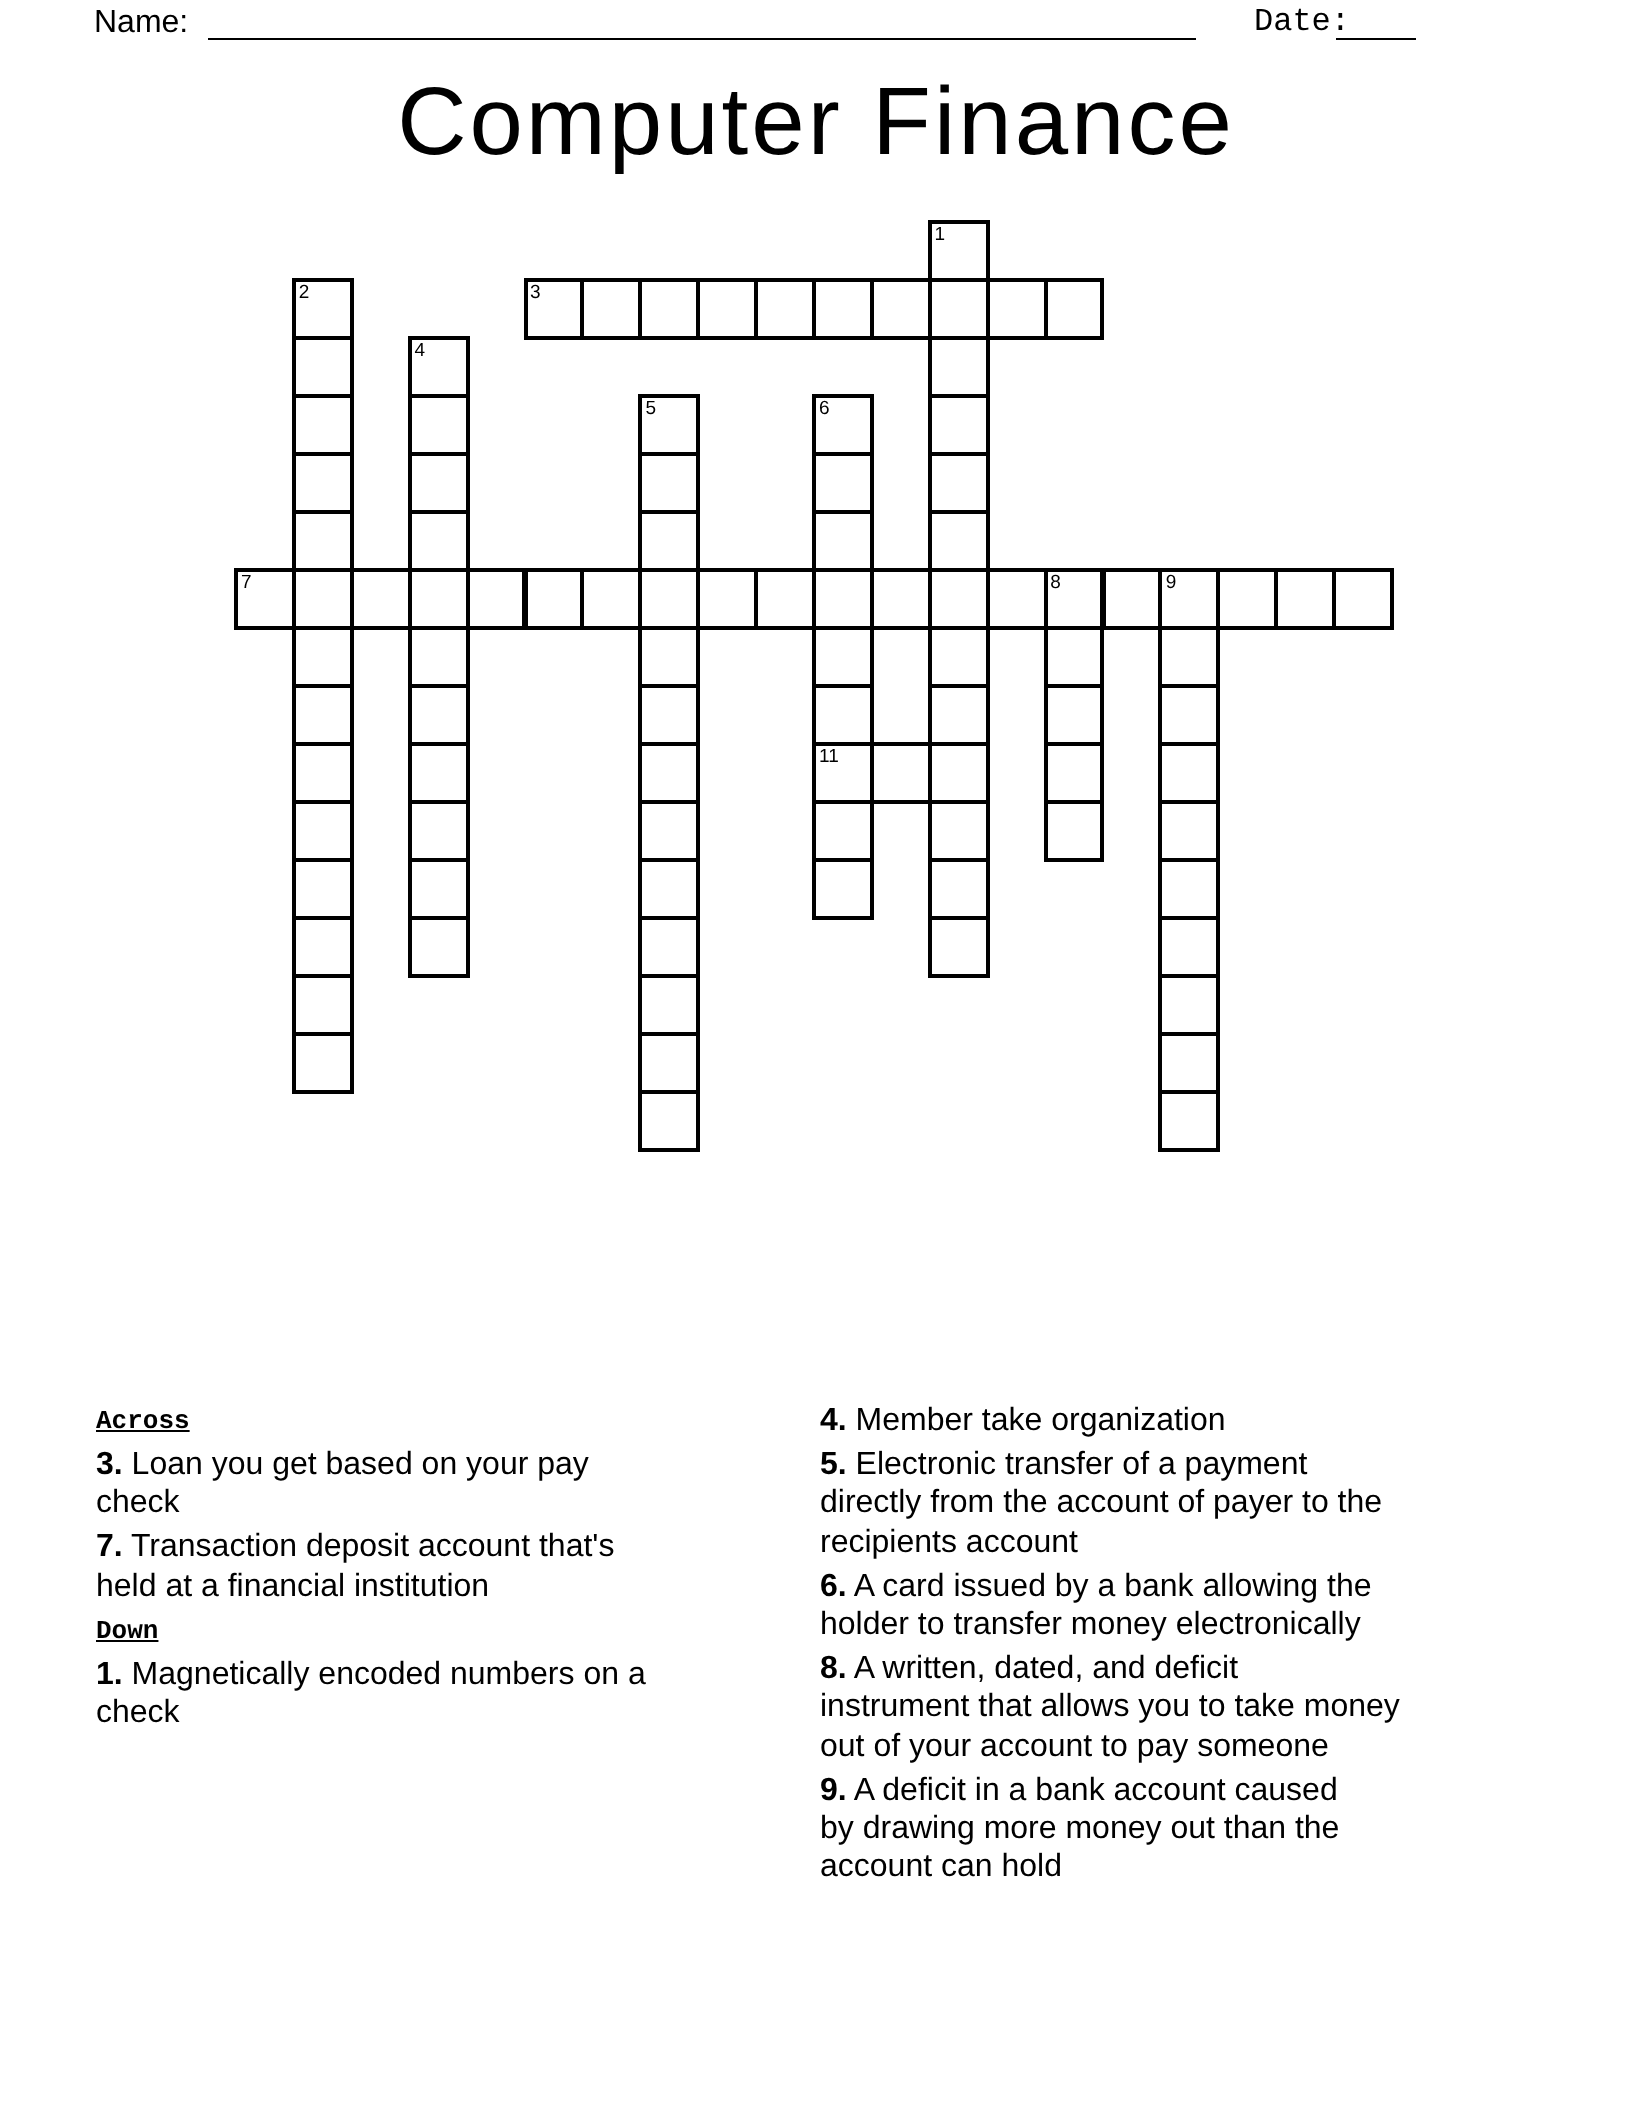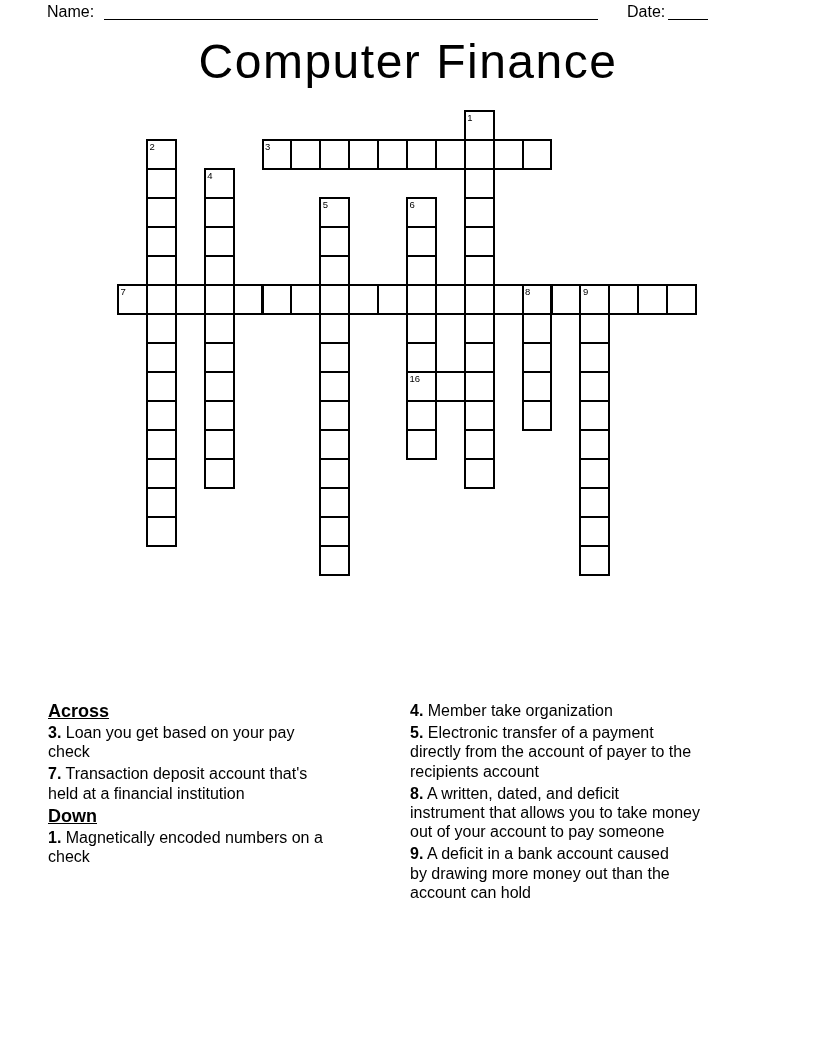--- a/index.html
+++ b/index.html
@@ -12,21 +12,21 @@
     color: #000;
     overflow: hidden;
   }
   .hdr-label {
     position: absolute;
     font-size: 16px;
     line-height: 19px;
     top: 2px;
   }
   .name-label { left: 47px; }
-  .date-label { left: 627px; }
+  .date-label { left: 627px; font-family: Liberation Mono, monospace; }
   .fill-line {
     position: absolute;
     height: 0;
     border-bottom: 1.5px solid #000;
     top: 18.5px;
   }
   .name-line { left: 104px; width: 494px; }
   .date-line { left: 668px; width: 40px; }
   .title {
     position: absolute;
@@ -61,25 +61,26 @@
   .clues {
     position: absolute;
     top: 701px;
     left: 0;
     width: 816px;
   }
   .clues-col { position: absolute; top: 0; }
   .clues-col.left  { left: 48px;  width: 340px; }
   .clues-col.right { left: 410px; width: 364px; }
   .clue-header {
-    font-size: 18px;
+    font-size: 13px;
     font-weight: bold;
     text-decoration: underline;
     line-height: 20px;
     margin: 0 0 2px 0;
+    font-family: Liberation Mono, monospace;
   }
   .clue {
     font-size: 16px;
     line-height: 19.2px;
     margin: 0 0 3px 0;
   }
   .clue-num { font-weight: bold; }
   .clue-text { white-space: pre-line; }
 </style>
 </head>
@@ -167,21 +168,21 @@
       <div class="cell" style="left: 202.3px; top: 435px; width: 30.9px; height: 31px;"></div>
       <div class="cell" style="left: 289px; top: 87px; width: 30.9px; height: 31px;">
         <span class="cellnum">6</span>
       </div>
       <div class="cell" style="left: 289px; top: 116px; width: 30.9px; height: 31px;"></div>
       <div class="cell" style="left: 289px; top: 145px; width: 30.9px; height: 31px;"></div>
       <div class="cell" style="left: 289px; top: 174px; width: 30.9px; height: 31px;"></div>
       <div class="cell" style="left: 289px; top: 203px; width: 30.9px; height: 31px;"></div>
       <div class="cell" style="left: 289px; top: 232px; width: 30.9px; height: 31px;"></div>
       <div class="cell" style="left: 289px; top: 261px; width: 30.9px; height: 31px;">
-        <span class="cellnum">16</span>
+        <span class="cellnum">11</span>
       </div>
       <div class="cell" style="left: 289px; top: 290px; width: 30.9px; height: 31px;"></div>
       <div class="cell" style="left: 289px; top: 319px; width: 30.9px; height: 31px;"></div>
       <div class="cell" style="left: 0px; top: 174px; width: 30.9px; height: 31px;">
         <span class="cellnum">7</span>
       </div>
       <div class="cell" style="left: 57.8px; top: 174px; width: 30.9px; height: 31px;"></div>
       <div class="cell" style="left: 115.6px; top: 174px; width: 30.9px; height: 31px;"></div>
       <div class="cell" style="left: 144.5px; top: 174px; width: 30.9px; height: 31px;"></div>
       <div class="cell" style="left: 173.4px; top: 174px; width: 30.9px; height: 31px;"></div>
@@ -229,20 +230,22 @@
           <div class="clue"><span class="clue-num">1.</span><span class="clue-text"> Magnetically encoded numbers on a
 check</span></div>
         </div>
     </div>
     <div class="clues-col right">
       <div id="down-list-right">
           <div class="clue"><span class="clue-num">4.</span><span class="clue-text"> Member take organization</span></div>
           <div class="clue"><span class="clue-num">5.</span><span class="clue-text"> Electronic transfer of a payment
 directly from the account of payer to the
 recipients account</span></div>
+          <div class="clue"><span class="clue-num">6.</span><span class="clue-text"> A card issued by a bank allowing the
+holder to transfer money electronically</span></div>
           <div class="clue"><span class="clue-num">8.</span><span class="clue-text"> A written, dated, and deficit
 instrument that allows you to take money
 out of your account to pay someone</span></div>
           <div class="clue"><span class="clue-num">9.</span><span class="clue-text"> A deficit in a bank account caused
 by drawing more money out than the
 account can hold</span></div>
         </div>
     </div>
   </div>
 

